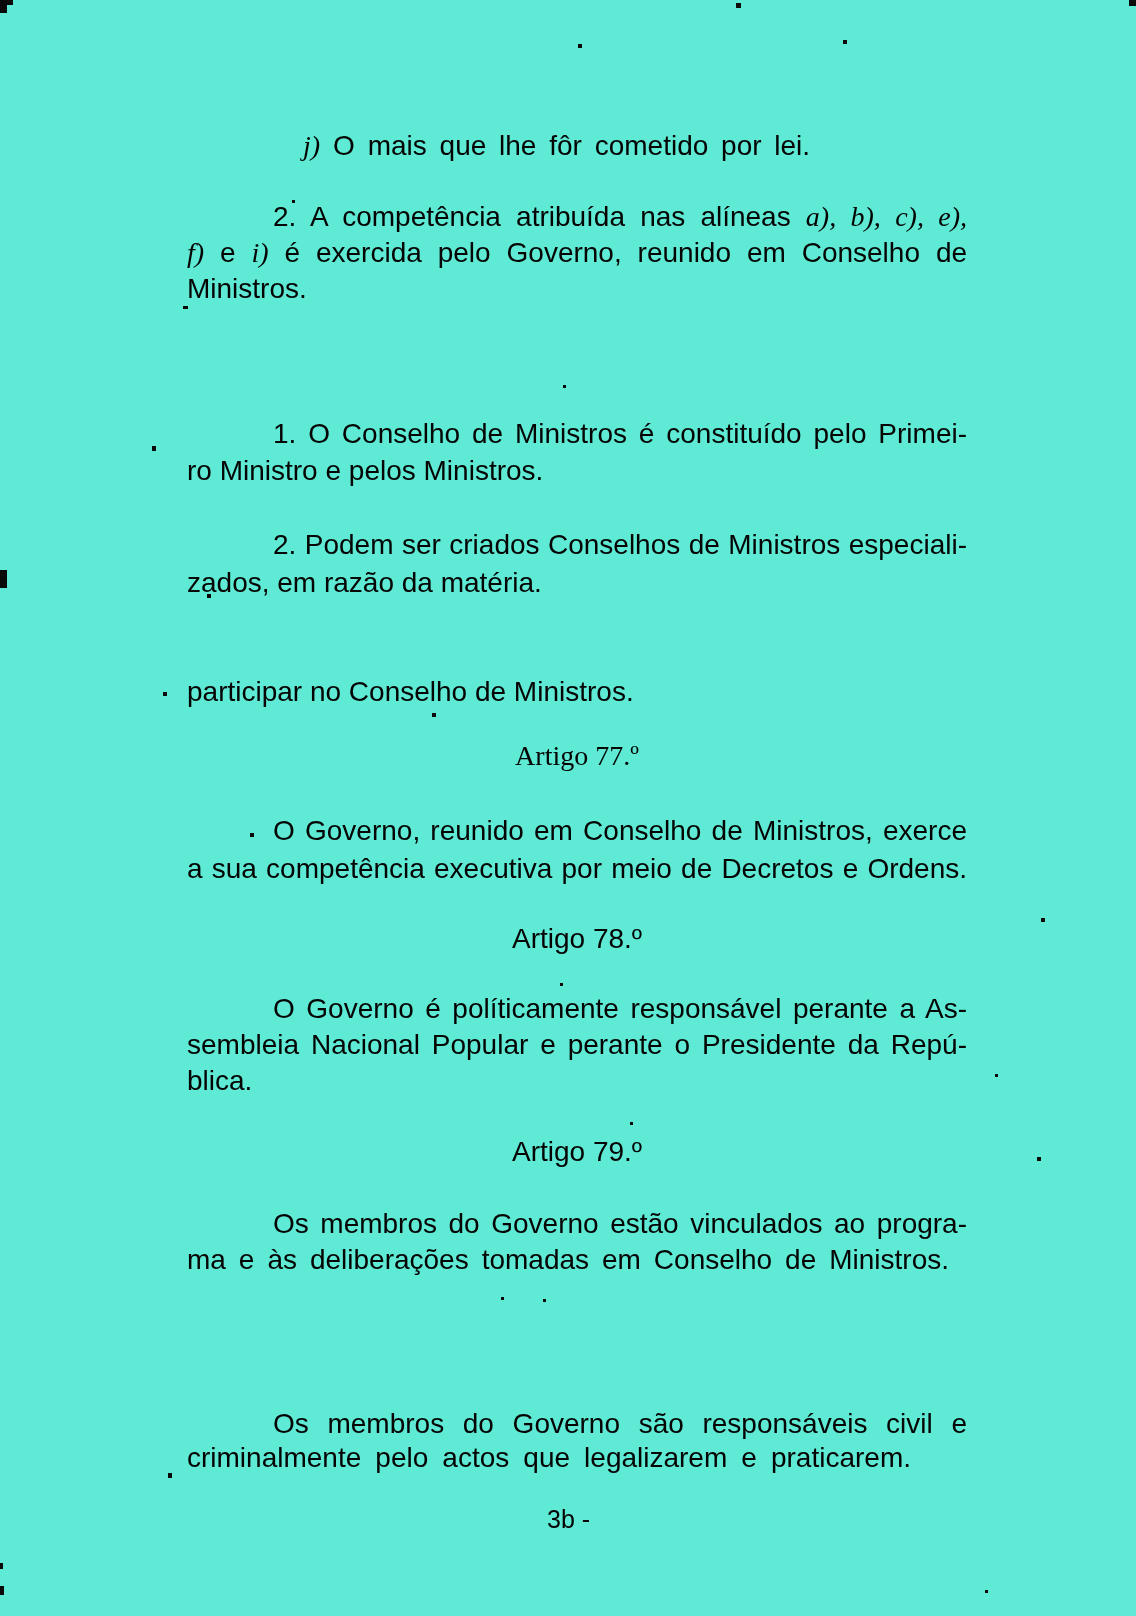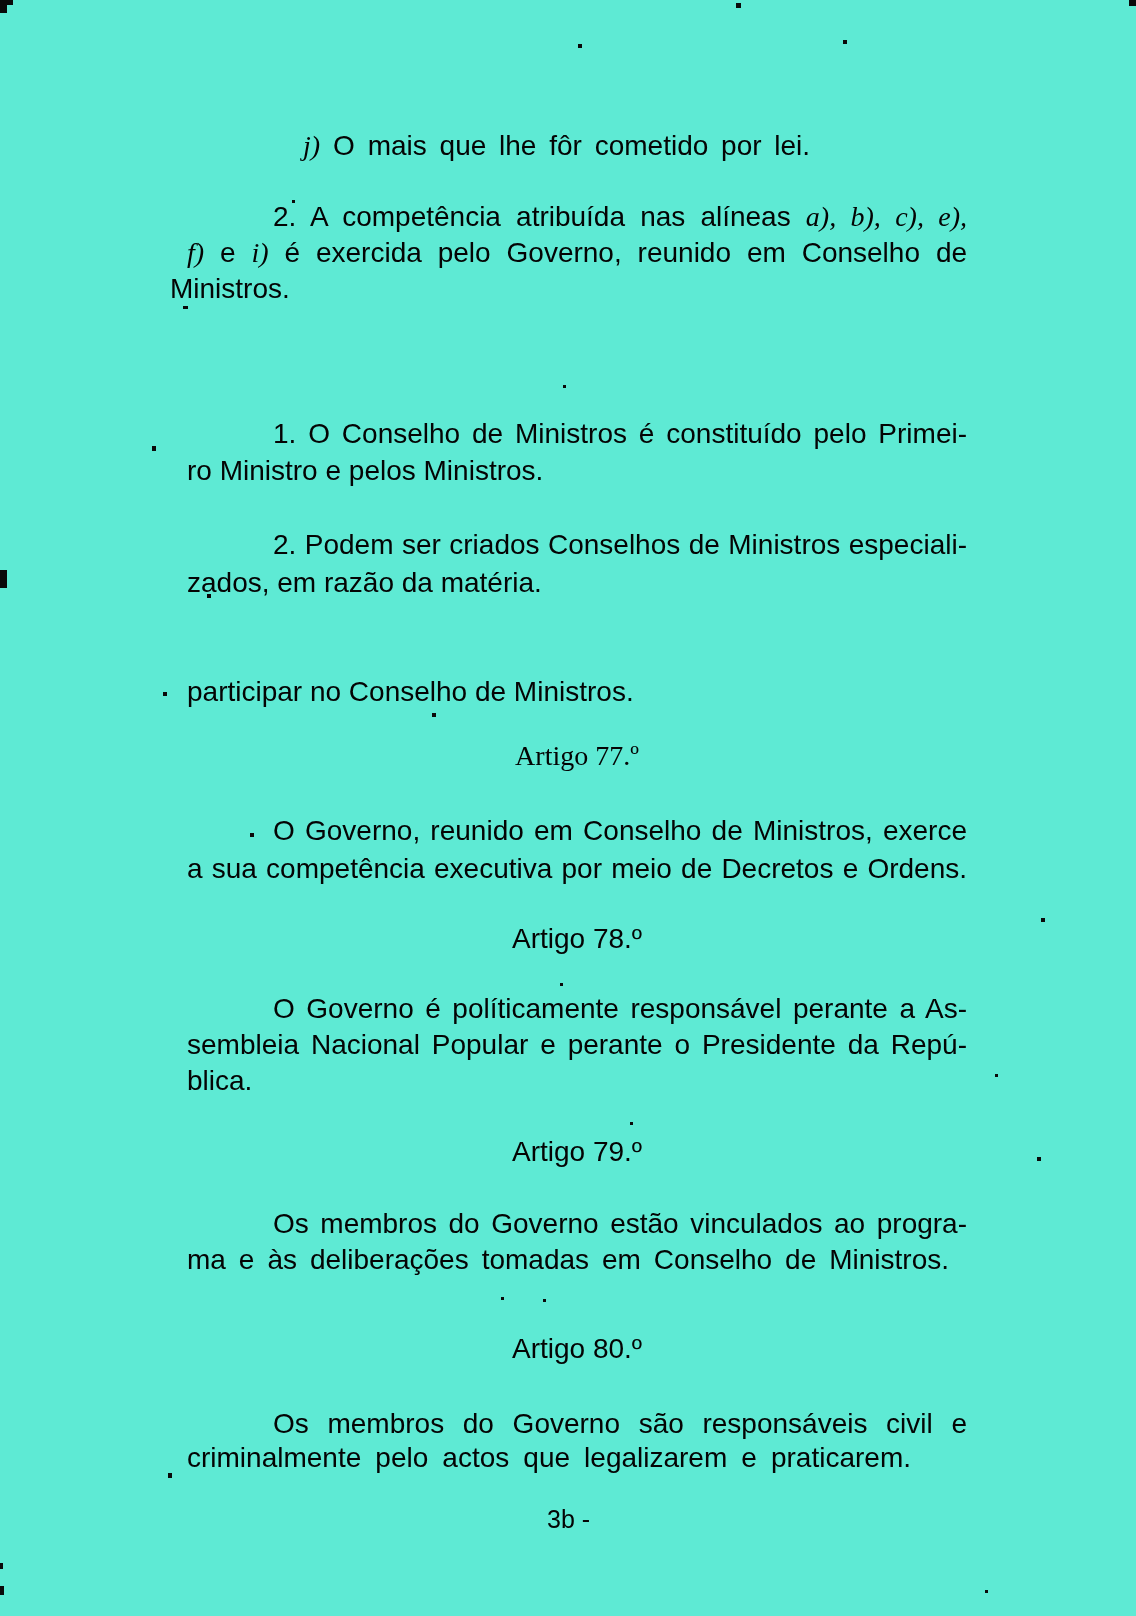--- a/index.html
+++ b/index.html
@@ -60,42 +60,41 @@
   <div class="jline" style="left:273px; top:201px; width:694px;">
     <span>2. A competência atribuída nas alíneas</span>
     <span class="it">a), b), c), e),</span>
   </div>
   <div class="jline" style="left:187px; top:237px; width:780px;">
     <span class="it">f)</span>
     <span>e</span>
     <span class="it">i)</span>
     <span>é exercida pelo Governo, reunido em Conselho de</span>
   </div>
-  <div class="line" style="left:170px; top:273px;">Ministros.</div>
+  <div class="line" style="left:187px; top:273px;">Ministros.</div>
 
   <div class="jline" style="left:273px; top:418px; width:694px;">1. O Conselho de Ministros é constituído pelo Primei-</div>
   <div class="line" style="left:187px; top:455px;">ro Ministro e pelos Ministros.</div>
   <div class="jline" style="left:273px; top:529px; width:694px;">2. Podem ser criados Conselhos de Ministros especiali-</div>
   <div class="line" style="left:187px; top:567px;">zados, em razão da matéria.</div>
   <div class="line" style="left:187px; top:676px;">participar no Conselho de Ministros.</div>
 
   <div class="center" style="top:740px;font-family:Liberation Serif, serif;">Artigo 77.º</div>
   <div class="jline" style="left:273px; top:815px; width:694px;">O Governo, reunido em Conselho de Ministros, exerce</div>
   <div class="jline" style="left:187px; top:853px; width:780px;">a sua competência executiva por meio de Decretos e Ordens.</div>
 
   <div class="center" style="top:923px;">Artigo 78.º</div>
   <div class="jline" style="left:273px; top:993px; width:694px;">O Governo é políticamente responsável perante a As-</div>
   <div class="jline" style="left:187px; top:1029px; width:780px;">sembleia Nacional Popular e perante o Presidente da Repú-</div>
   <div class="line" style="left:187px; top:1065px;">blica.</div>
 
   <div class="center" style="top:1136px;">Artigo 79.º</div>
   <div class="jline" style="left:273px; top:1208px; width:694px;">Os membros do Governo estão vinculados ao progra-</div>
   <div class="jline" style="left:187px; top:1244px; width:762px;">ma e às deliberações tomadas em Conselho de Ministros.</div>
 
-  <div class="center" style="top:1333px;">Artigo 80.º</div>
   <div class="jline" style="left:273px; top:1408px; width:694px;">Os membros do Governo são responsáveis civil e</div>
   <div class="jline" style="left:187px; top:1442px; width:724px;">criminalmente pelo actos que legalizarem e praticarem.</div>
 
   <div class="line pagenum" style="left:547px; top:1503px;">3b -</div>
 
   <div id="specks">
       <div class="speck" style="left: 0px; top: 0px; width: 13px; height: 5px;"></div>
       <div class="speck" style="left: 0px; top: 3px; width: 7px; height: 10px;"></div>
       <div class="speck" style="left: 1129px; top: 0px; width: 7px; height: 6px;"></div>
       <div class="speck" style="left: 736px; top: 3px; width: 5px; height: 5px;"></div>

